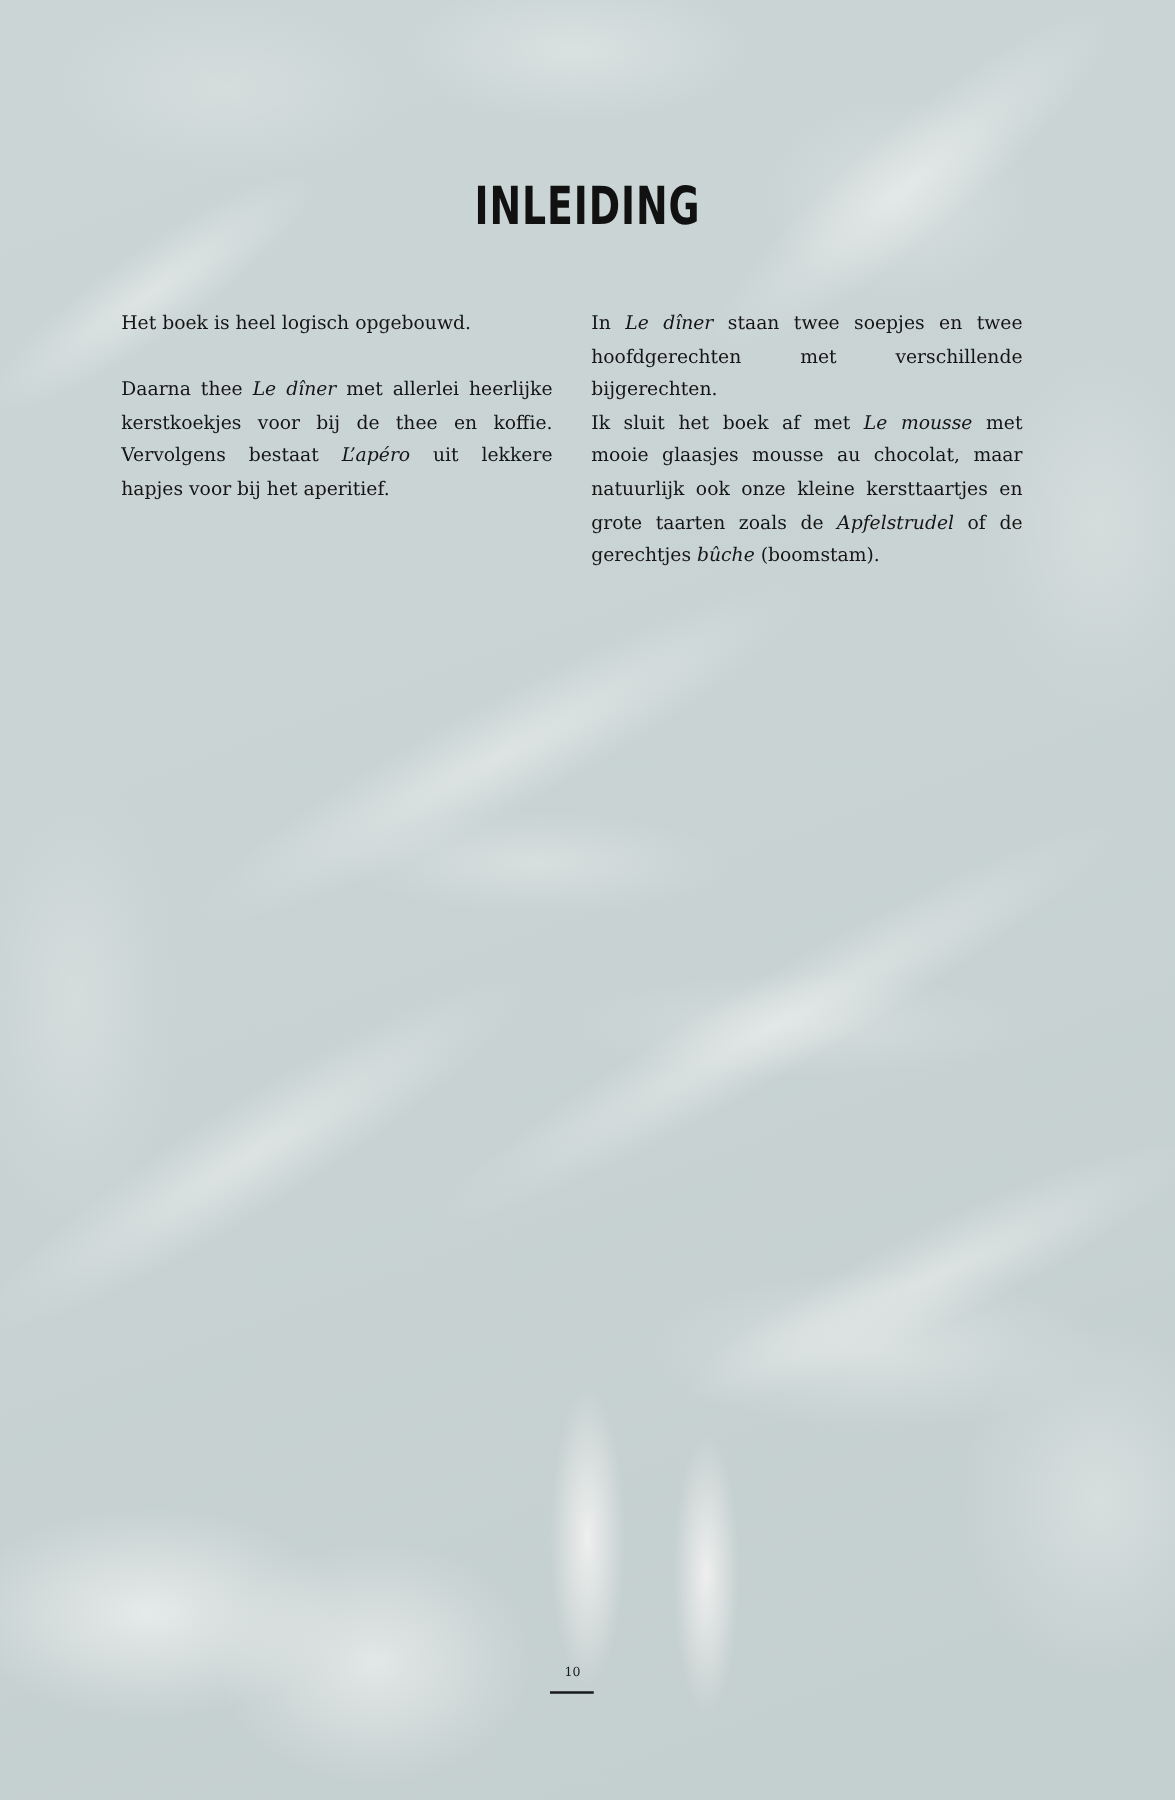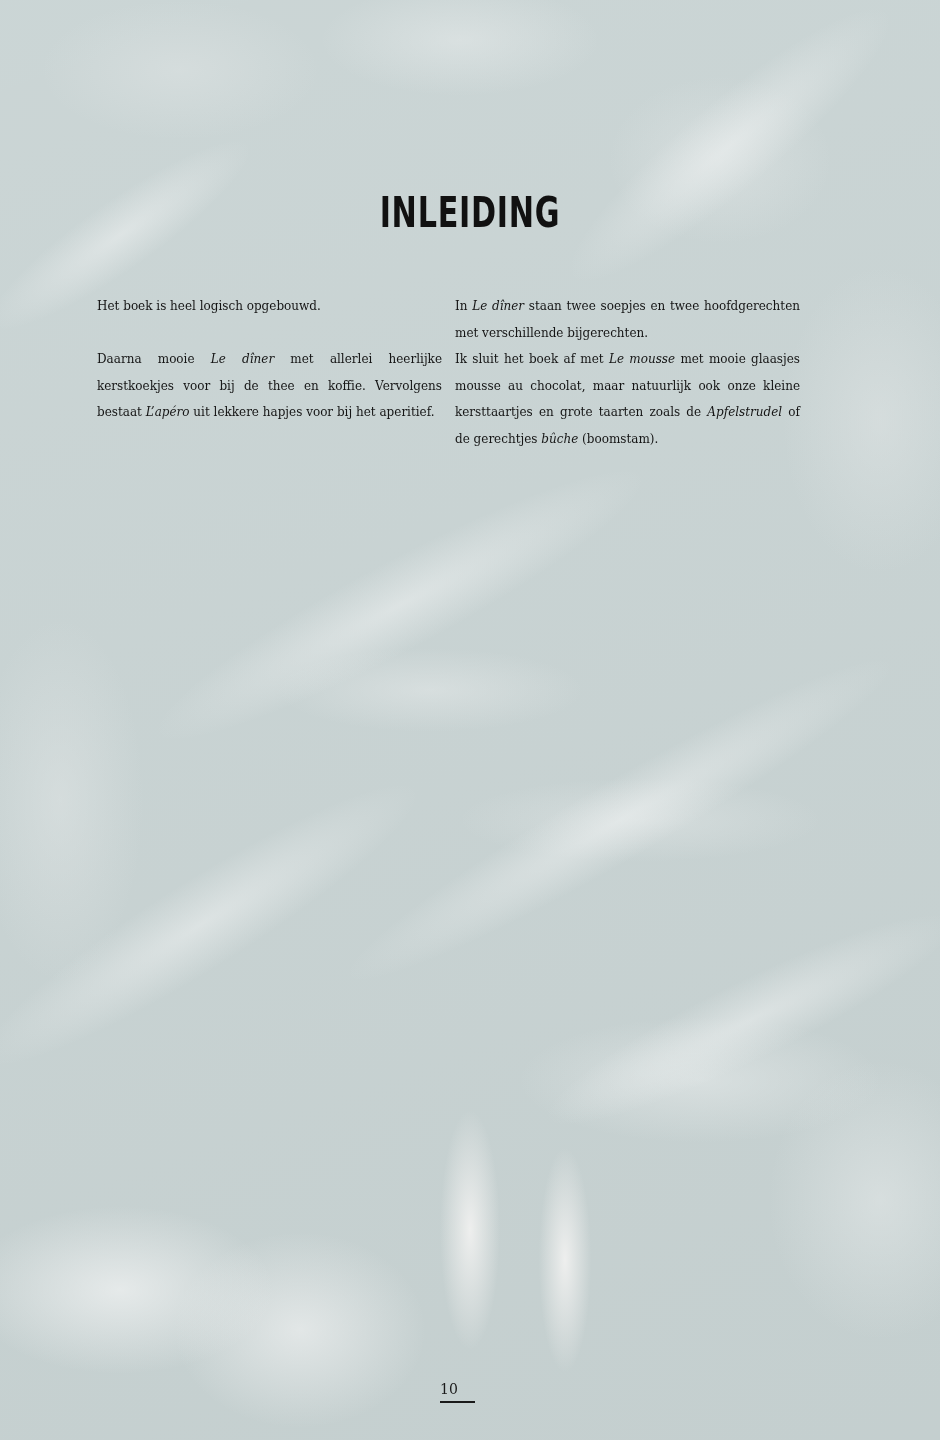--- a/index.html
+++ b/index.html
@@ -39,63 +39,63 @@
     .streak {
       position: absolute;
       pointer-events: none;
       border-radius: 50%;
       background: radial-gradient(ellipse at center, rgba(238,241,241,0.55), rgba(238,241,241,0) 70%);
       transform-origin: center;
     }
     .page {
       position: absolute;
       inset: 0;
-      margin-top: 48px;
     }
     .title {
       position: absolute;
       top: 140px;
       left: 0;
       width: 100%;
       text-align: center;
       font-family: "DejaVu Sans", "Liberation Sans", sans-serif;
       font-size: 42px;
       letter-spacing: 1px;
       font-weight: bold;
       color: #111;
       transform: scaleX(0.72);
       transform-origin: center;
       margin: 0;
     }
     .col {
       position: absolute;
       top: 245px;
       width: 345px;
-      font-size: 12px;
+      font-size: 15px;
       line-height: 26.6px;
       text-align: justify;
       hyphens: manual;
     }
     .col-left { left: 97px; }
-    .col-right { left: 455px; }
+    .col-right { left: 473px; }
     .col p {
       margin: 0;
     }
     .col p.spaced {
       margin-bottom: 26.6px;
     }
     .col em {
       font-style: italic;
     }
     .page-number {
       position: absolute;
       top: 1333px;
       left: 440px;
       width: 36px;
-      font-size: 14px;
+      text-align: center;
+      font-size: 10px;
       color: #1a1a1a;
     }
     .page-number-rule {
       position: absolute;
       top: 1353px;
       left: 440px;
       width: 35px;
       height: 2px;
       background: #1a1a1a;
     }
@@ -110,21 +110,21 @@
 <div class="streak" style="left:520px;top:980px;width:460px;height:80px;transform:rotate(-26deg);"></div>
 <div class="streak" style="left:520px;top:100px;width:420px;height:90px;transform:rotate(-40deg);"></div>
 <div class="streak" style="left:-40px;top:200px;width:320px;height:70px;transform:rotate(-35deg);"></div>
 
 <div class="page">
 
   <h1 class="title">INLEIDING</h1>
 
   <div class="col col-left">
     <p class="spaced"><span>Het boek is heel logisch opgebouwd.</span></p>
-    <p><span>Daarna mooie </span><em>Le dîner</em><span> met allerlei heerlijke kerstkoekjes voor bij de thee en koffie. Vervolgens bestaat </span><em>L’apéro</em><span> uit lekkere hapjes voor bij het aperi­tief.</span></p>
+    <p><span>Daarna thee </span><em>Le dîner</em><span> met allerlei heerlijke kerstkoekjes voor bij de thee en koffie. Vervolgens bestaat </span><em>L’apéro</em><span> uit lekkere hapjes voor bij het aperi­tief.</span></p>
   </div>
 
   <div class="col col-right">
     <p><span>In </span><em>Le dîner</em><span> staan twee soepjes en twee hoofdgerechten met verschillende bijgerechten.</span></p>
     <p><span>Ik sluit het boek af met </span><em>Le mousse</em><span> met mooie glaasjes mousse au chocolat, maar natuurlijk ook onze kleine kersttaartjes en grote taarten zoals de </span><em>Apfelstrudel</em><span> of de gerechtjes </span><em>bûche</em><span> (boomstam).</span></p>
   </div>
 
   <div class="page-number">10</div>
   <div class="page-number-rule"></div>
 

